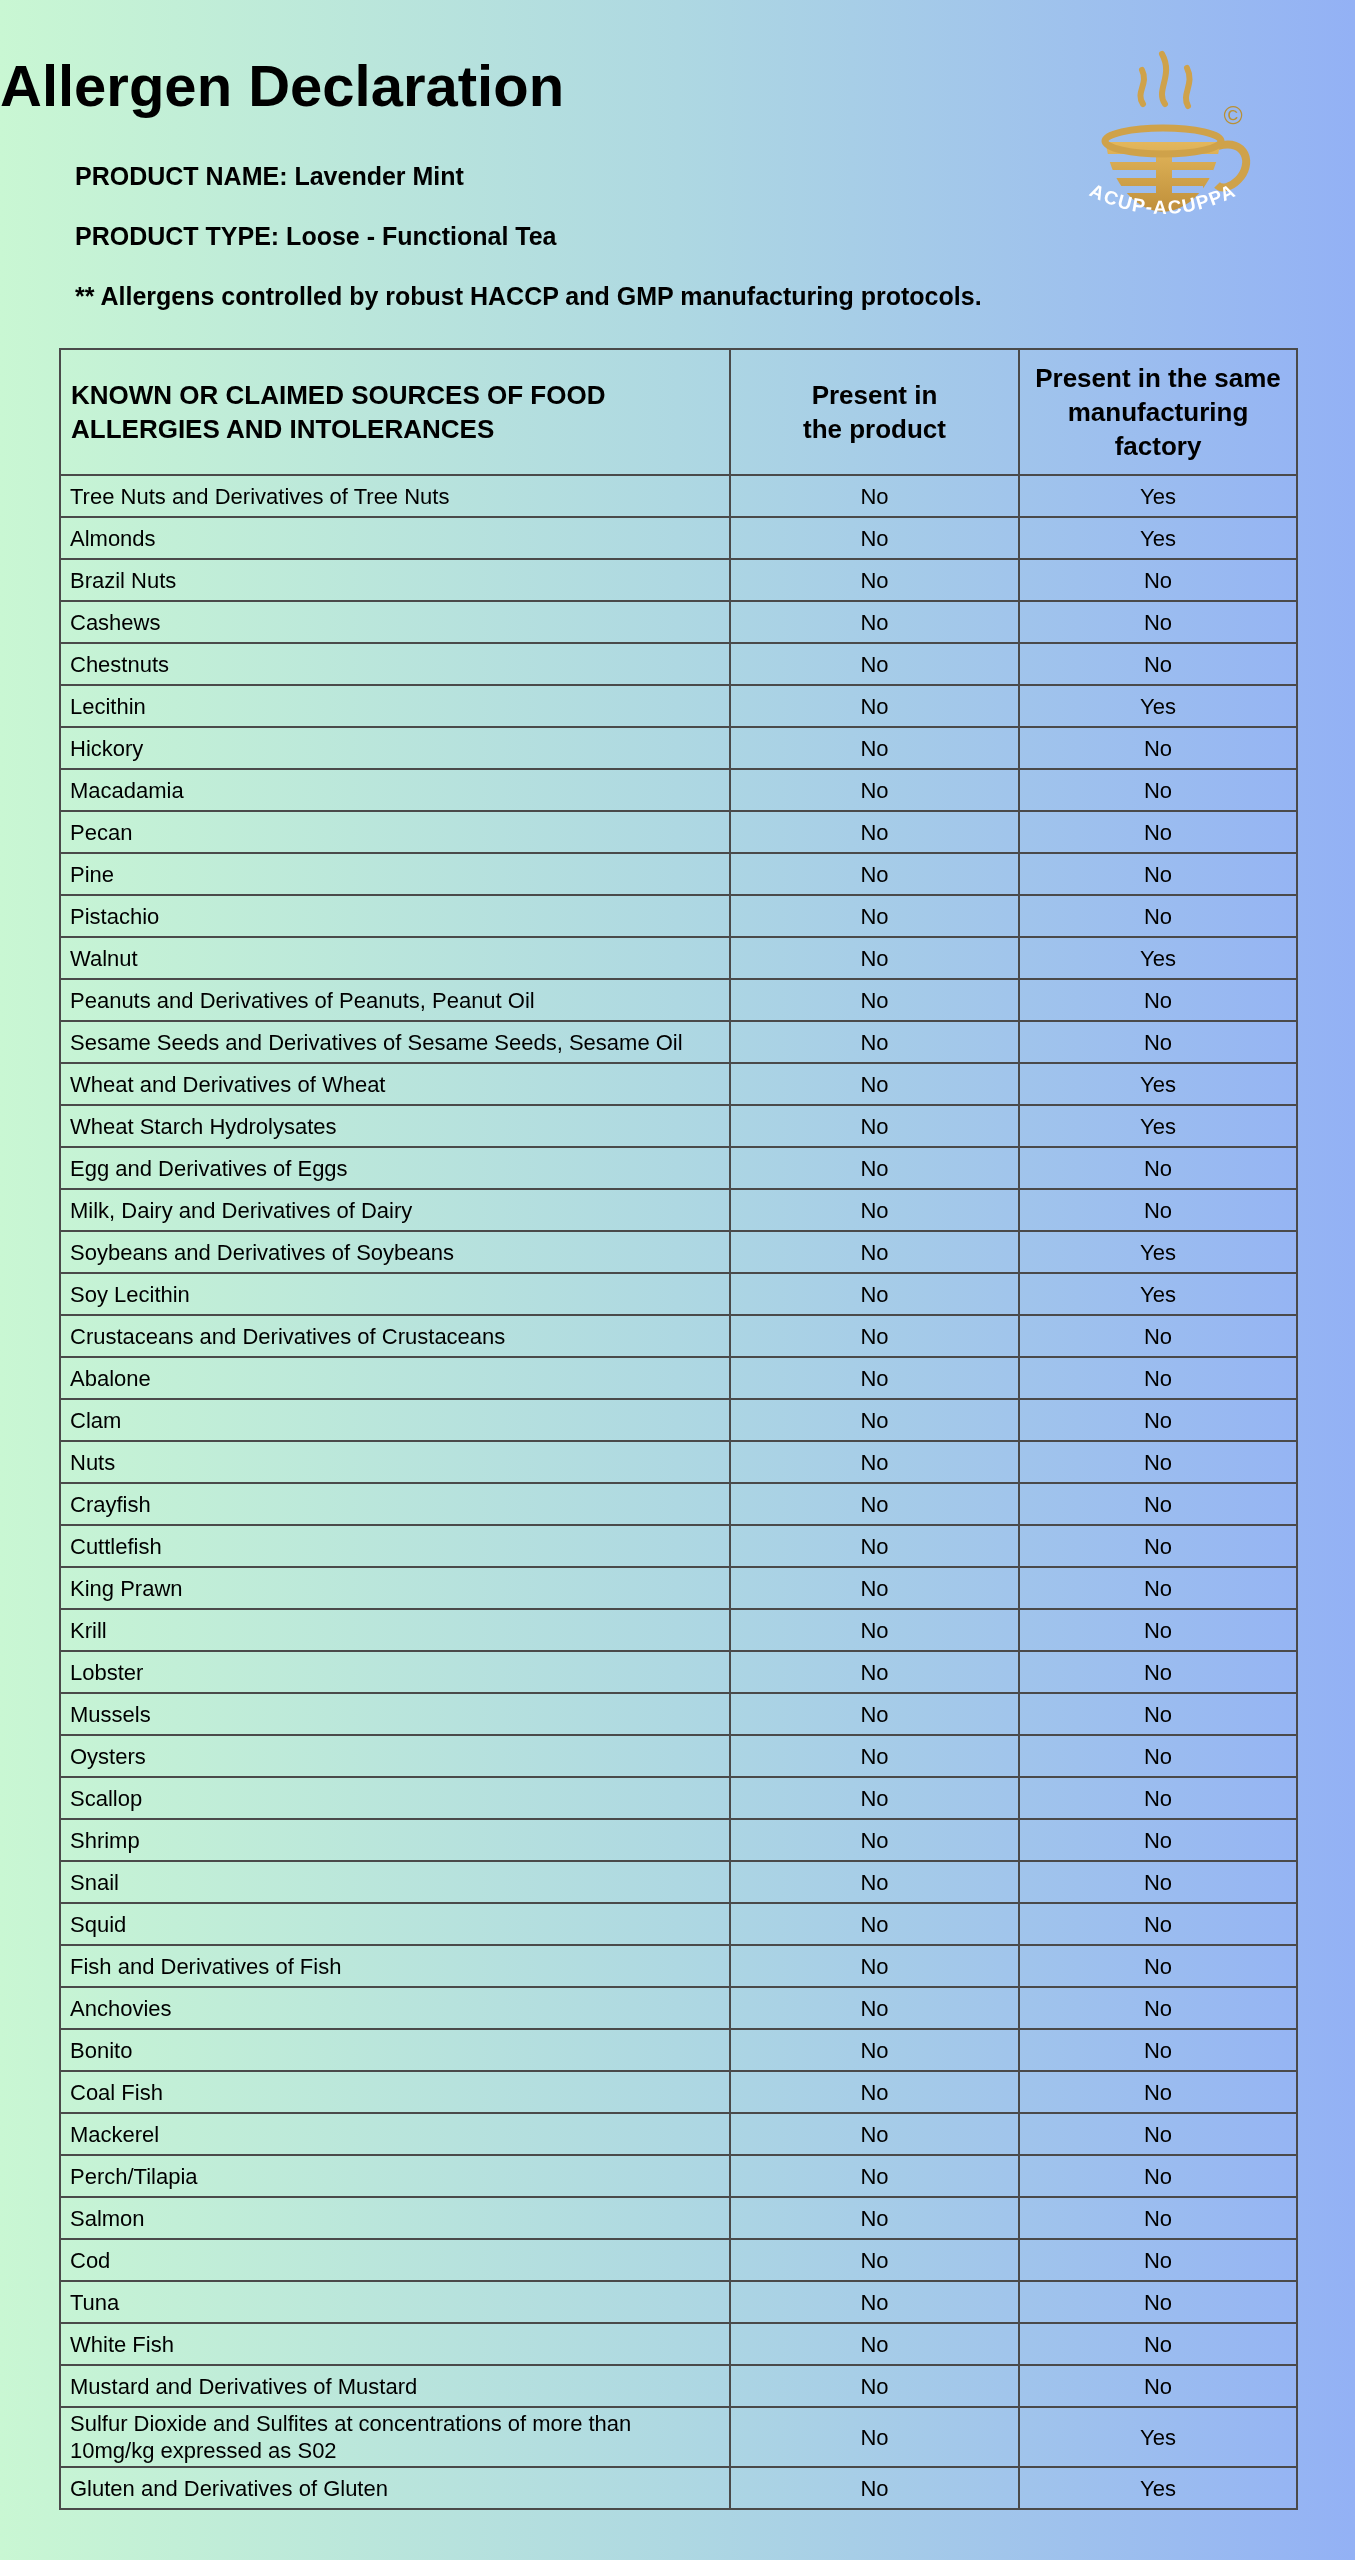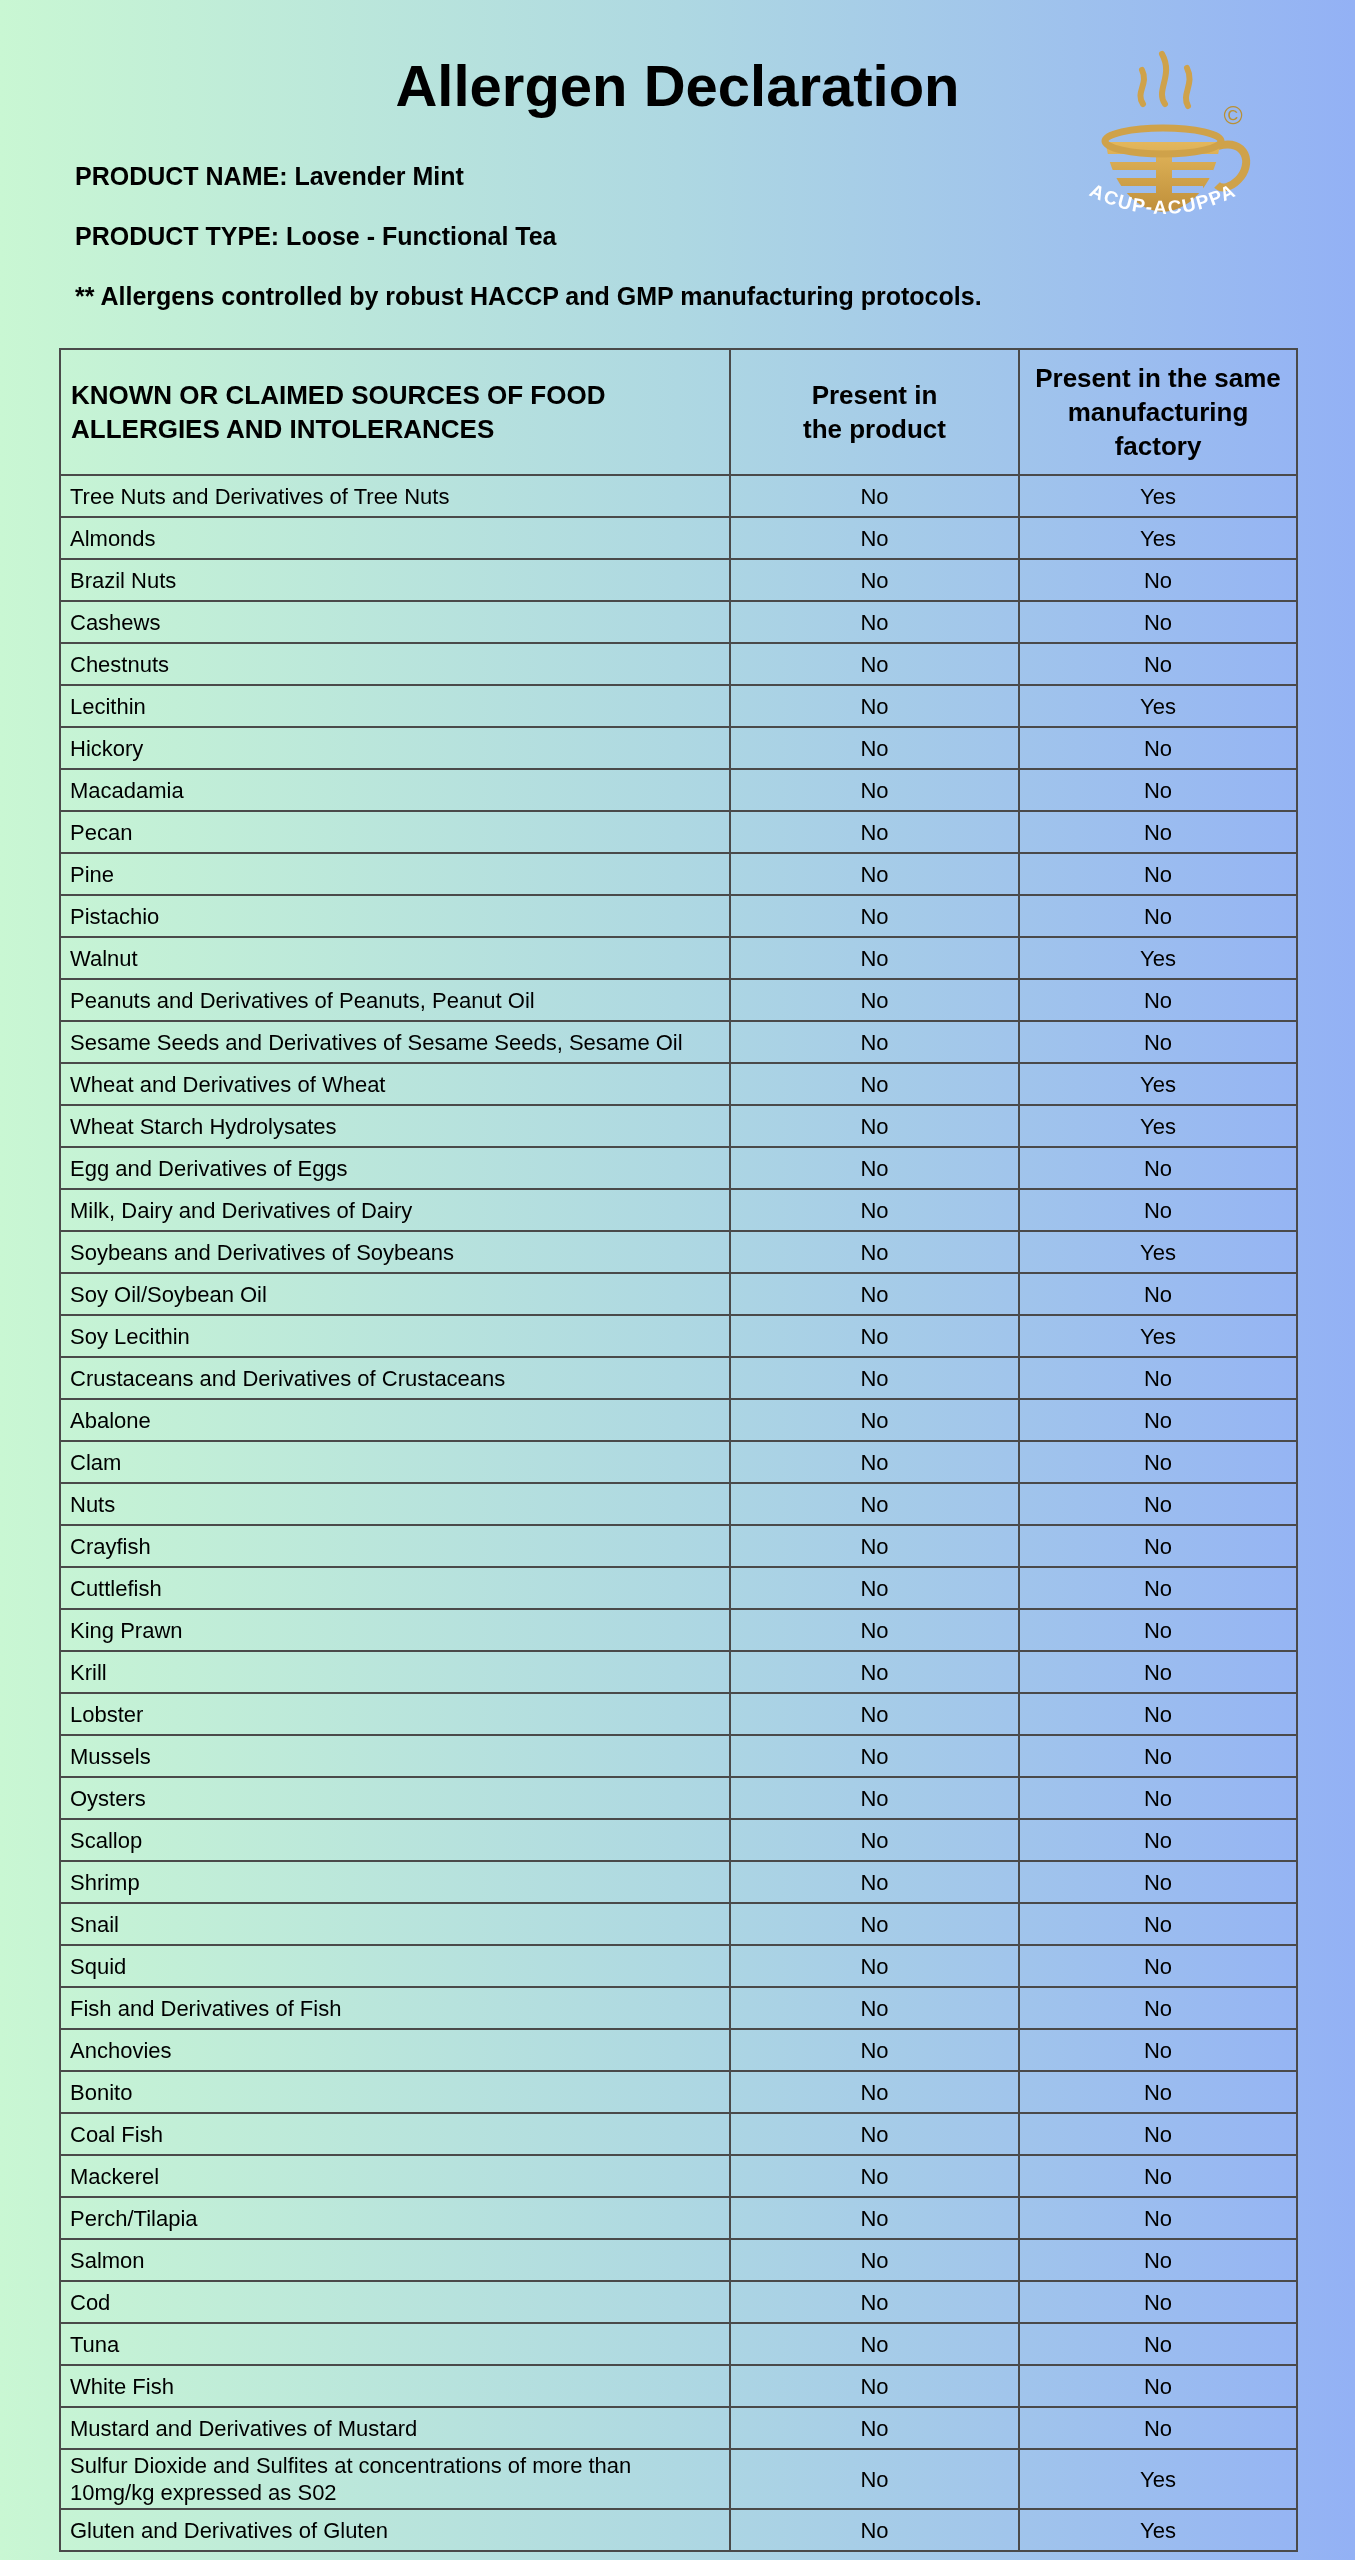--- a/index.html
+++ b/index.html
@@ -7,21 +7,20 @@
     position:relative;
     width:1355px;height:2560px;
     background:linear-gradient(90deg,#c9f7d3 0%,#aed8e2 50%,#93b1f5 100%);
     font-family:"Liberation Sans",sans-serif;
     color:#000000;
     overflow:hidden;
   }
   .title{
     margin:0;
     padding-top:50px;
-    text-align:center;
     font-size:58px;
     font-weight:bold;
     line-height:72px;
   }
   .logo{
     position:absolute;
     left:1050px;top:42px;
     width:260px;height:200px;
   }
   .product{
@@ -214,25 +213,20 @@
           <td class="c1">Milk, Dairy and Derivatives of Dairy</td>
           <td class="c2">No</td>
           <td class="c3">No</td>
         </tr>
         <tr>
           <td class="c1">Soybeans and Derivatives of Soybeans</td>
           <td class="c2">No</td>
           <td class="c3">Yes</td>
         </tr>
         <tr>
-          <td class="c1">Soy Oil/Soybean Oil</td>
-          <td class="c2">No</td>
-          <td class="c3">No</td>
-        </tr>
-        <tr>
           <td class="c1">Soy Lecithin</td>
           <td class="c2">No</td>
           <td class="c3">Yes</td>
         </tr>
         <tr>
           <td class="c1">Crustaceans and Derivatives of Crustaceans</td>
           <td class="c2">No</td>
           <td class="c3">No</td>
         </tr>
         <tr>

